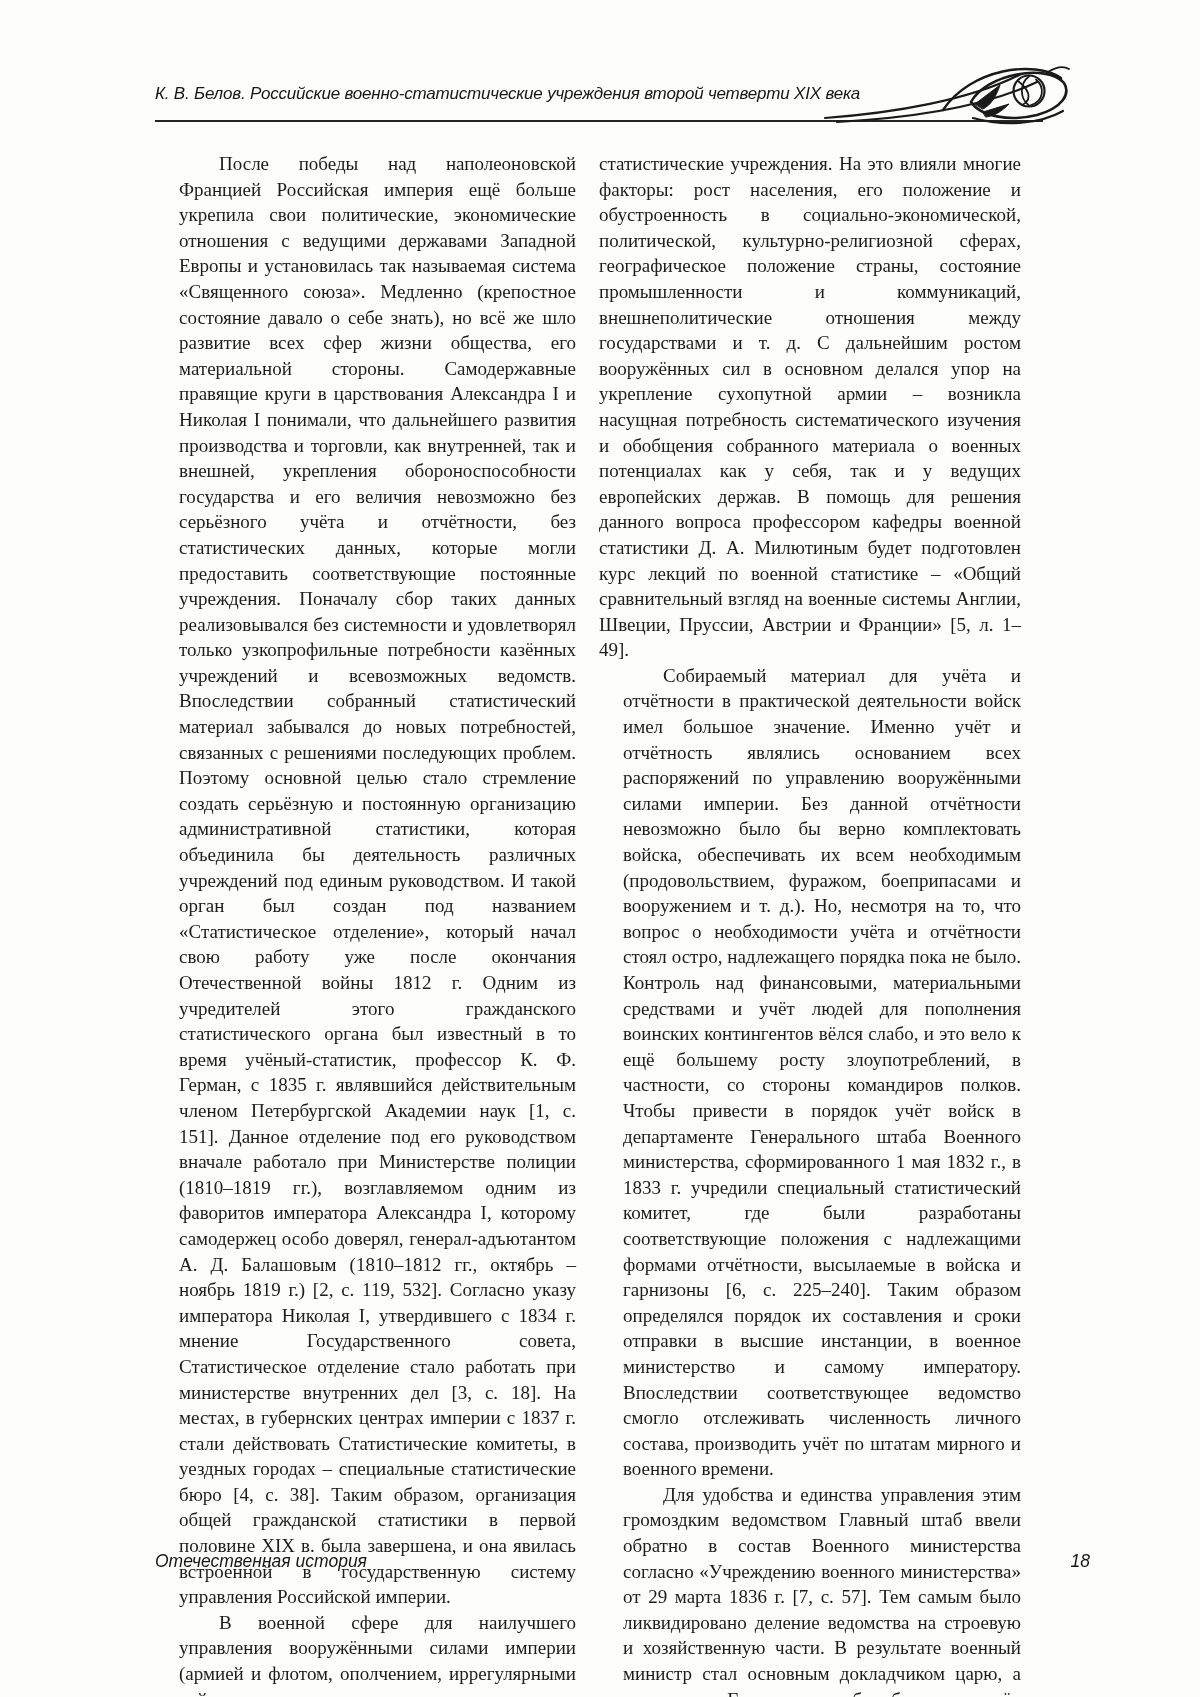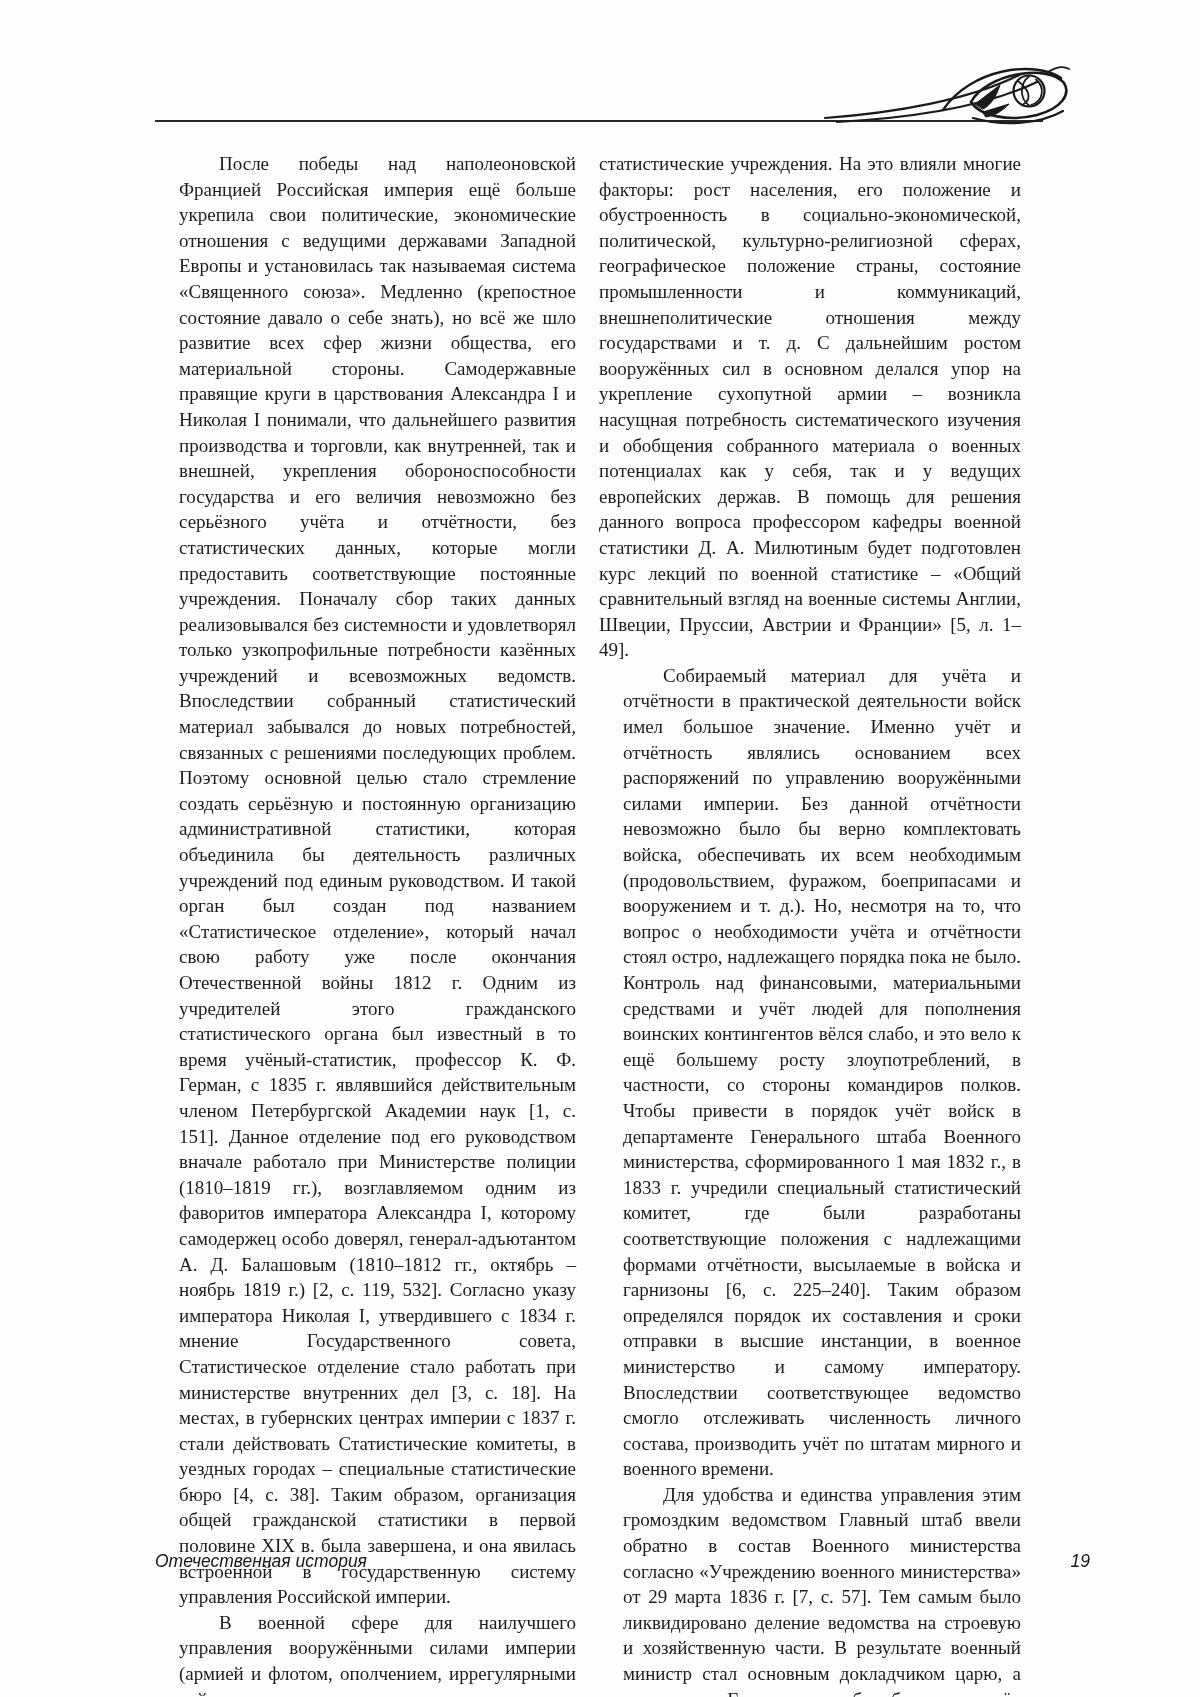--- a/index.html
+++ b/index.html
@@ -67,20 +67,21 @@
     font-style: italic;
     font-size: 17.5px;
     color: #161616;
   }
 </style>
 </head>
 <body>
 
 <div class="page">
 
+  <div class="runhead">К. В. Белов.  Российские военно-статистические учреждения второй четверти XIX века</div>
 
   <div class="head-rule"></div>
 
   <svg class="ornament" viewBox="0 0 247 70" fill="none" stroke="#1a1a1a" stroke-linecap="round">
     <path d="M2,60 C70,55 148,42 198,16" stroke-width="2.2"></path>
     <path d="M14,64 C88,60 162,49 214,24" stroke-width="2.2"></path>
     <path d="M120,52 C148,10 212,2 238,20" stroke-width="2.4"></path>
     <path d="M148,44 C163,16 224,5 241,25 C248,36 239,50 214,57 C186,64 157,58 148,44 Z" stroke-width="2.6"></path>
     <circle cx="206" cy="33" r="15.5" stroke-width="2.2"></circle>
     <path d="M206,18.5 C197,25 196,40 206,47.5" stroke-width="1.8"></path>
@@ -99,16 +100,16 @@
       </div>
     <div class="col col-right">
         <p class="para">статистические учреждения. На это влияли многие факторы: рост населения, его положение и обустроенность в социально-экономической, политической, культурно-религиозной сферах, географическое положение страны, состояние промышленности и коммуникаций, внешнеполитические отношения между государствами и т. д. С дальнейшим ростом вооружённых сил в основном делался упор на укрепление сухопутной армии – возникла насущная потребность систематического изучения и обобщения собранного материала о военных потенциалах как у себя, так и у ведущих европейских держав. В помощь для решения данного вопроса профессором кафедры военной статистики Д. А. Милютиным будет подготовлен курс лекций по военной статистике – «Общий сравнительный взгляд на военные системы Англии, Швеции, Пруссии, Австрии и Франции» [5, л. 1–49].</p>
         <p class="para indent">Собираемый материал для учёта и отчётности в практической деятельности войск имел большое значение. Именно учёт и отчётность являлись основанием всех распоряжений по управлению вооружёнными силами империи. Без данной отчётности невозможно было бы верно комплектовать войска, обеспечивать их всем необходимым (продовольствием, фуражом, боеприпасами и вооружением и т. д.). Но, несмотря на то, что вопрос о необходимости учёта и отчётности стоял остро, надлежащего порядка пока не было. Контроль над финансовыми, материальными средствами и учёт людей для пополнения воинских контингентов вёлся слабо, и это вело к ещё большему росту злоупотреблений, в частности, со стороны командиров полков. Чтобы привести в порядок учёт войск в департаменте Генерального штаба Военного министерства, сформированного 1 мая 1832 г., в 1833 г. учредили специальный статистический комитет, где были разработаны соответствующие положения с надлежащими формами отчётности, высылаемые в войска и гарнизоны [6, с. 225–240]. Таким образом определялся порядок их составления и сроки отправки в высшие инстанции, в военное министерство и самому императору. Впоследствии соответствующее ведомство смогло отслеживать численность личного состава, производить учёт по штатам мирного и военного времени.</p>
         <p class="para indent">Для удобства и единства управления этим громоздким ведомством Главный штаб ввели обратно в состав Военного министерства согласно «Учреждению военного министерства» от 29 марта 1836 г. [7, с. 57]. Тем самым было ликвидировано деление ведомства на строевую и хозяйственную части. В результате военный министр стал основным докладчиком царю, а начальник Главного штаба был подчинён министру. Военным министром назначили генерала от кавалерии князя (с 1849 г. он – светлейший князь), А. И. Чернышева (1832–1852 гг.), который сумел</p>
       </div>
   </div>
 
   <div class="footer">
     <span>Отечественная история</span>
-    <span>19</span>
+    <span>18</span>
   </div>
 
 </div>
 
 </body></html>

